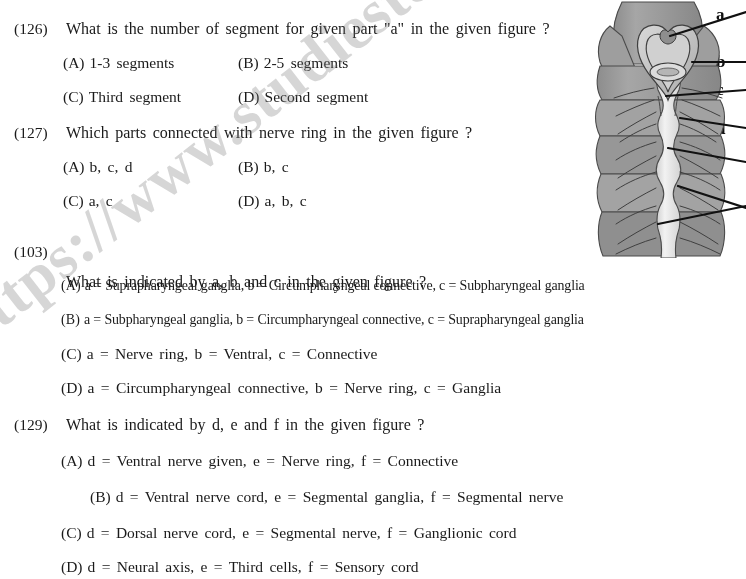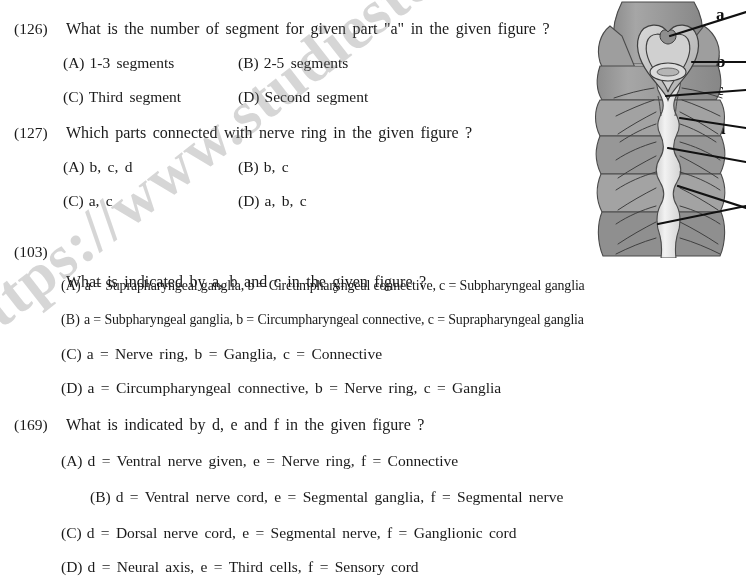--- a/index.html
+++ b/index.html
@@ -291,29 +291,29 @@
     <div class="qnum" style="top:243px;">(103)</div>
     <div class="qtext" style="top:243px;margin-top:30px;">What is indicated by a, b and c in the given figure ?</div>
 
     <div class="opt opt-full opt-narrow" style="top:277px;">
       <span class="lab">(A)</span><span>a = Suprapharyngeal ganglia, b = Circumpharyngeal connective, c = Subpharyngeal ganglia</span>
     </div>
     <div class="opt opt-full opt-narrow" style="top:311px;">
       <span class="lab">(B)</span><span>a = Subpharyngeal ganglia, b = Circumpharyngeal connective, c = Suprapharyngeal ganglia</span>
     </div>
     <div class="opt opt-full" style="top:345px;">
-      <span class="lab">(C)</span><span>a = Nerve  ring,  b = Ganglia,  c = Connective</span>
+      <span class="lab">(C)</span><span>a = Nerve  ring,  b = Ventral,  c = Connective</span>
     </div>
     <div class="opt opt-full" style="top:379px;">
       <span class="lab">(D)</span><span>a = Circumpharyngeal  connective,  b = Nerve  ring,  c = Ganglia</span>
     </div>
   </div>
 
   <div class="qblock">
-    <div class="qnum" style="top:416px;">(169)</div>
+    <div class="qnum" style="top:416px;">(129)</div>
     <div class="qtext" style="top:416px;">What is indicated by d, e and f in the given figure ?</div>
 
     <div class="opt opt-full" style="top:452px;">
       <span class="lab">(A)</span><span>d = Ventral  nerve  given,  e = Nerve  ring,  f = Connective</span>
     </div>
     <div class="opt opt-full" style="top:488px;margin-left:29px;">
       <span class="lab">(B)</span><span>d = Ventral  nerve  cord,  e = Segmental  ganglia,  f = Segmental  nerve</span>
     </div>
     <div class="opt opt-full" style="top:524px;">
       <span class="lab">(C)</span><span>d = Dorsal  nerve  cord,  e = Segmental  nerve,  f = Ganglionic  cord</span>

